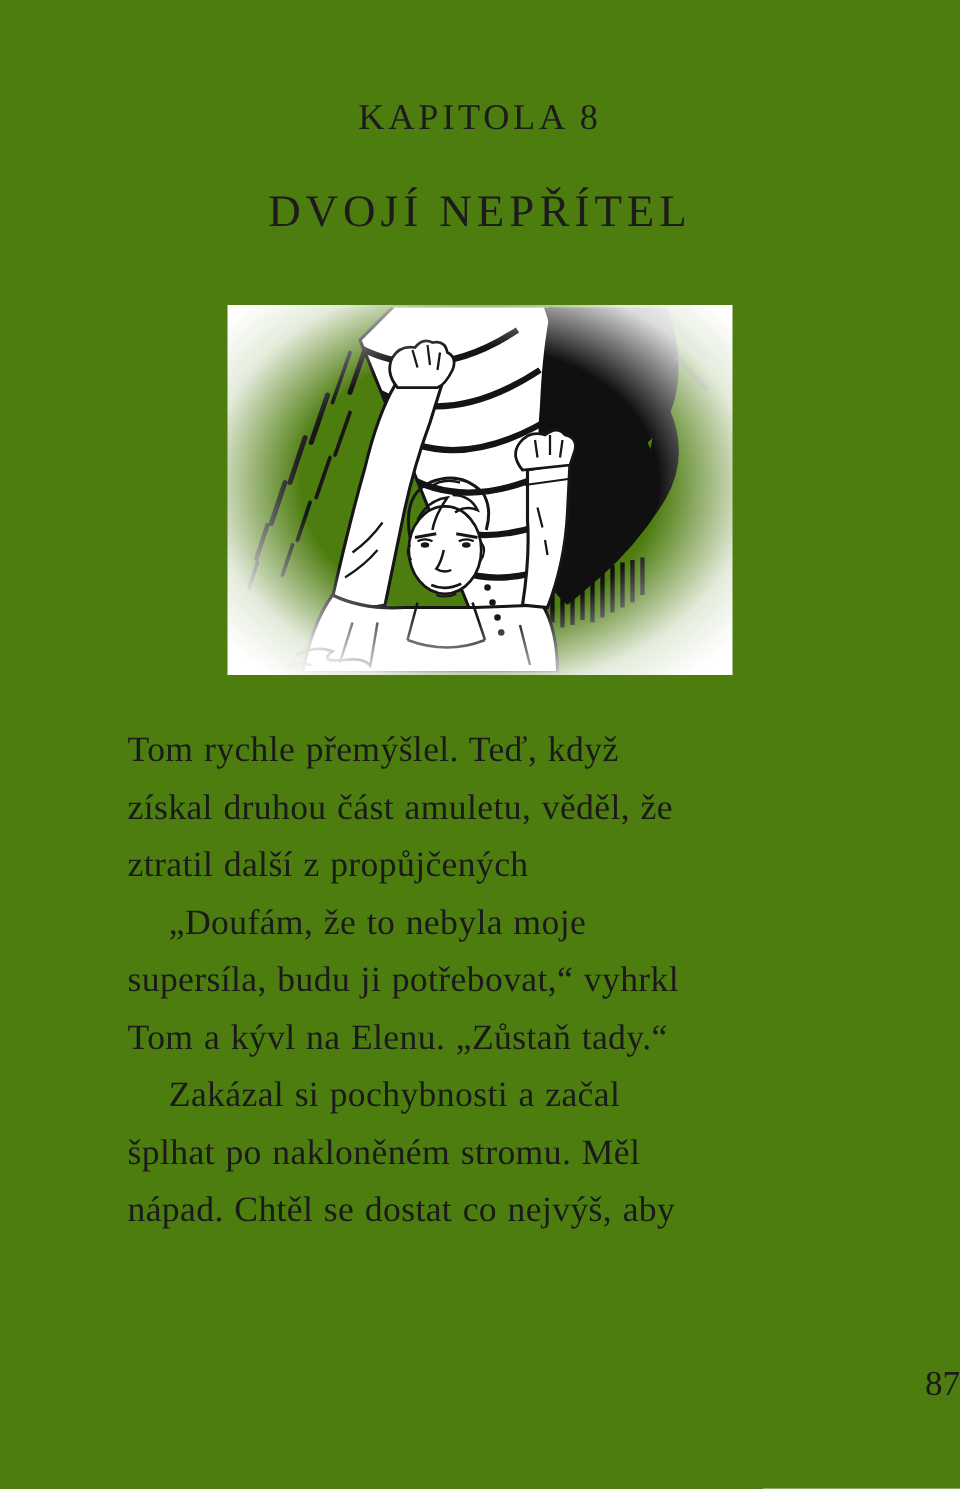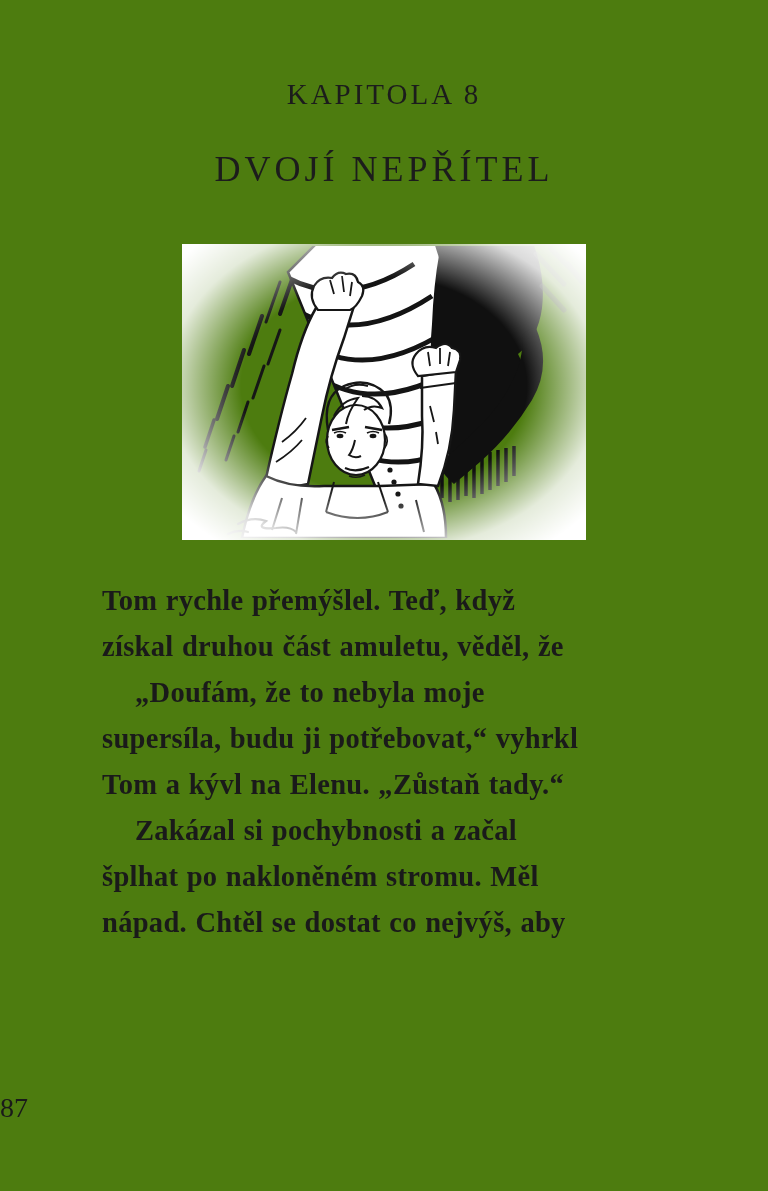--- a/index.html
+++ b/index.html
@@ -55,28 +55,28 @@
   .body-text {
     position: absolute;
     left: 102px;
     top: 578px;
     width: 560px;
     font-size: 28.5px;
     line-height: 46px;
     letter-spacing: 0.3px;
     word-spacing: 1px;
   }
-  .text-line { white-space: nowrap; font-weight: bold; }
+  .text-line { white-space: nowrap; }
   .text-line.indented { text-indent: 33px; }
   .page-number {
     position: absolute;
     top: 1092px;
     left: 0;
     width: 100%;
-    text-align: left;
+    text-align: right;
     font-size: 28px;
   }
 </style>
 </head>
 <body>
 
 <div class="book-page">
 
   <div class="chapter-label">KAPITOLA 8</div>
 
@@ -212,20 +212,21 @@
         <path d="M 54,278 q 14,-8 28,-3 q -12,9 10,7 q 14,-2 20,4"></path>
         <path d="M 44,288 q 10,-5 20,-2"></path>
       </g>
     </svg>
     <div class="vignette"></div>
   </div>
 
   <div class="body-text">
       <div class="text-line">Tom rychle přemýšlel. Teď, když</div>
       <div class="text-line">získal druhou část amuletu, věděl, že</div>
+      <div class="text-line">ztratil další z propůjčených</div>
       <div class="text-line indented">„Doufám, že to nebyla moje</div>
       <div class="text-line">supersíla, budu ji potřebovat,“ vyhrkl</div>
       <div class="text-line">Tom a kývl na Elenu. „Zůstaň tady.“</div>
       <div class="text-line indented">Zakázal si pochybnosti a začal</div>
       <div class="text-line">šplhat po nakloněném stromu. Měl</div>
       <div class="text-line">nápad. Chtěl se dostat co nejvýš, aby</div>
     </div>
 
   <div class="page-number">87</div>
 

